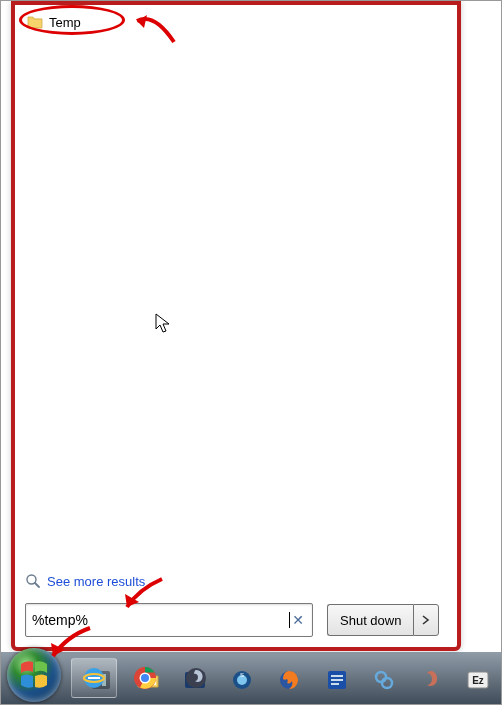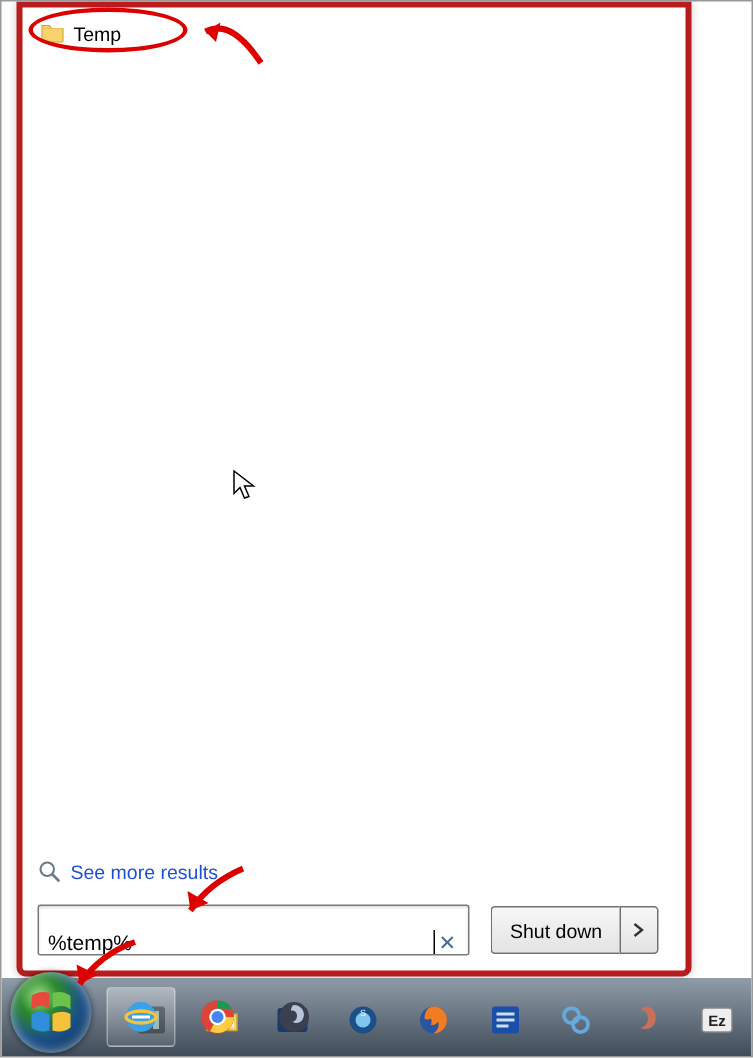--- a/index.html
+++ b/index.html
@@ -69,21 +69,21 @@
     align-items: center;
     gap: 14px;
   }
   .search-box {
     width: 288px;
     height: 32px;
     border: 1px solid #7a7a7a;
     border-radius: 2px;
     background: #fff;
     display: flex;
-    align-items: flex-start;
+    align-items: center;
     padding: 16px 6px;
     box-shadow: inset 0 1px 2px rgba(0,0,0,0.15);
   }
   .search-box input {
     flex: 1;
     border: none;
     outline: none;
     font-family: inherit;
     font-size: 14px;
     background: transparent;

